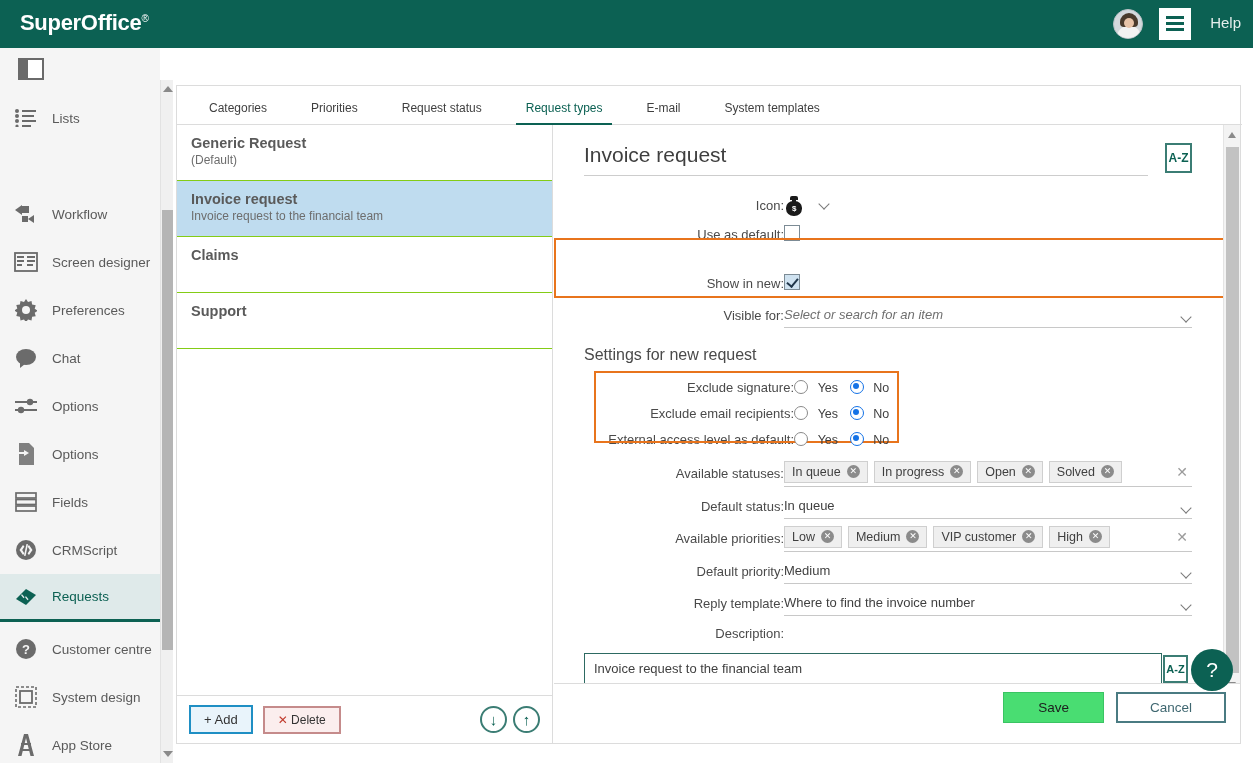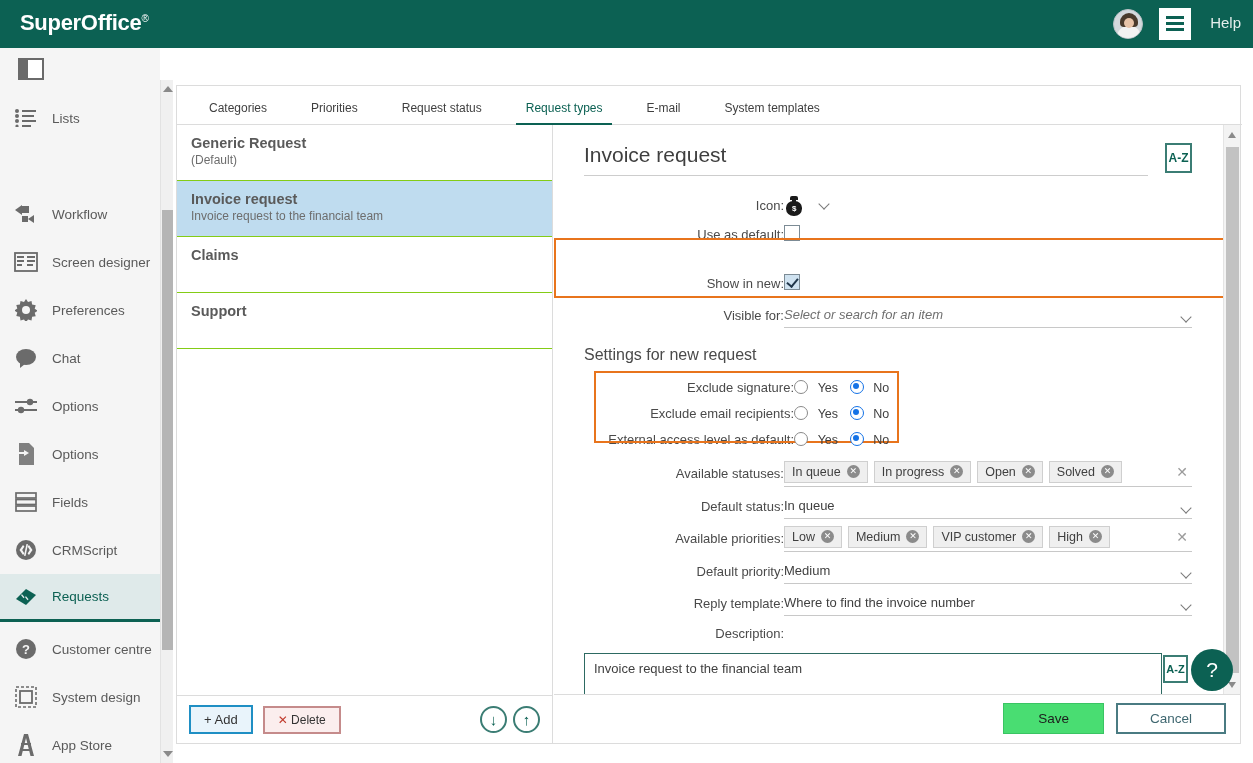--- a/index.html
+++ b/index.html
@@ -225,21 +225,21 @@
     position:absolute; right:0; top:39px; width:17px; bottom:48px;
     background:#f3f3f3; border-left:1px solid #e4e4e4;
   }
   #d-scroll .thumb { position:absolute; left:2px; top:22px; width:13px; bottom:22px; background:#c2c2c2;}
   #d-scroll .up { position:absolute; left:4px; top:7px; width:0;height:0;
     border-left:4.5px solid transparent;border-right:4.5px solid transparent;border-bottom:6px solid #8a8a8a;}
   #d-scroll .dn { position:absolute; left:4px; bottom:7px; width:0;height:0;
     border-left:4.5px solid transparent;border-right:4.5px solid transparent;border-top:6px solid #8a8a8a;}
 
   #detail-footer {
-    position:absolute; left:377px; right:0; bottom:1px; height:48px;
+    position:absolute; left:377px; right:0; bottom:12px; height:48px;
     border-top:1px solid #dcdcdc; display:flex; align-items:center; justify-content:flex-end;
     padding-right:14px; background:#fff;
   }
   .btn-save {
     background:#49dd72; border:1px solid #3ac463; color:#1d1d1d; font-size:13.5px;
     padding:7px 34px; cursor:pointer;
   }
   .btn-cancel {
     background:#fff; border:2px solid #4a7b82; color:#3f6770; font-size:13.5px;
     padding:6px 32px; margin-left:12px; cursor:pointer;

